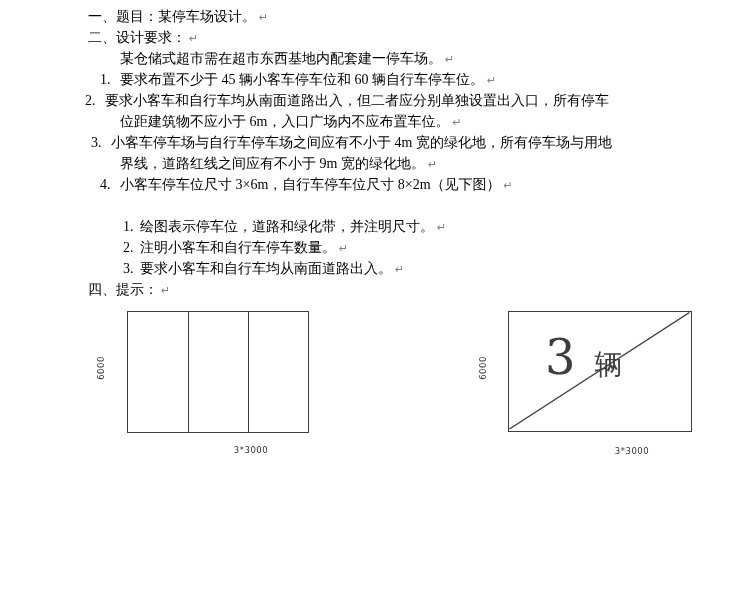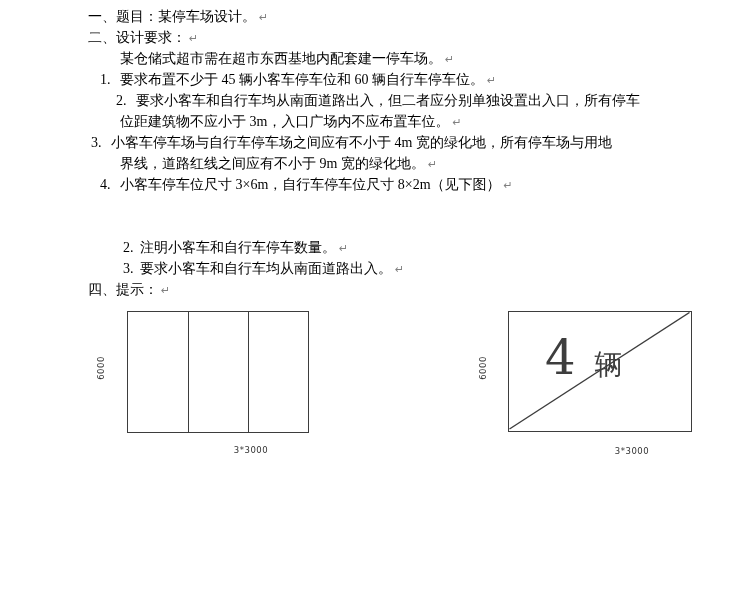--- a/index.html
+++ b/index.html
@@ -42,42 +42,43 @@
 </style>
 </head>
 <body>
 
 <div class="page">
 
   <div class="line" style="left:88px;top:8px"><span class="pfx">一、</span><span>题目：某停车场设计。</span><span class="pmark">↵</span></div>
   <div class="line" style="left:88px;top:29px"><span class="pfx">二、</span><span>设计要求：</span><span class="pmark">↵</span></div>
   <div class="line" style="left:120px;top:50px"><span>某仓储式超市需在超市东西基地内配套建一停车场。</span><span class="pmark">↵</span></div>
   <div class="line" style="left:100px;top:71px"><span class="num">1.</span><span>要求布置不少于 45 辆小客车停车位和 60 辆自行车停车位。</span><span class="pmark">↵</span></div>
-  <div class="line" style="left:116px;top:92px"><span class="num">2.</span><span>要求小客车和自行车均从南面道路出入，但二者应分别单独设置出入口，所有停车</span><span class="pmark"></span></div>
-  <div class="line" style="left:120px;top:113px"><span>位距建筑物不应小于 3m，入口广场内不应布置车位。</span><span class="pmark">↵</span></div>
+  <div class="line" style="left:85px;top:92px"><span class="num">2.</span><span>要求小客车和自行车均从南面道路出入，但二者应分别单独设置出入口，所有停车</span><span class="pmark"></span></div>
+  <div class="line" style="left:120px;top:113px"><span>位距建筑物不应小于 6m，入口广场内不应布置车位。</span><span class="pmark">↵</span></div>
   <div class="line" style="left:91px;top:134px"><span class="num">3.</span><span>小客车停车场与自行车停车场之间应有不小于 4m 宽的绿化地，所有停车场与用地</span><span class="pmark"></span></div>
   <div class="line" style="left:120px;top:155px"><span>界线，道路红线之间应有不小于 9m 宽的绿化地。</span><span class="pmark">↵</span></div>
   <div class="line" style="left:100px;top:176px"><span class="num">4.</span><span>小客车停车位尺寸 3×6m，自行车停车位尺寸 8×2m（见下图）</span><span class="pmark">↵</span></div>
+  <div class="line" style="left:123px;top:218px"><span class="num2">1.</span><span>绘图表示停车位，道路和绿化带，并注明尺寸。</span><span class="pmark">↵</span></div>
   <div class="line" style="left:123px;top:239px"><span class="num2">2.</span><span>注明小客车和自行车停车数量。</span><span class="pmark">↵</span></div>
   <div class="line" style="left:123px;top:260px"><span class="num2">3.</span><span>要求小客车和自行车均从南面道路出入。</span><span class="pmark">↵</span></div>
   <div class="line" style="left:88px;top:281px"><span class="pfx">四、</span><span>提示：</span><span class="pmark">↵</span></div>
 
   <div class="rect" style="left:127px;top:311px;width:182px;height:122px">
     <div class="vline" style="left:33.33%"></div>
     <div class="vline" style="left:66.66%"></div>
   </div>
   <div class="vdim" style="left:101px;top:368px">6000</div>
   <div class="hdim" style="left:218px;top:450px">3*3000</div>
 
   <div class="rect" style="left:508px;top:311px;width:184px;height:121px">
     <svg class="diag" width="181" height="118" viewBox="0 0 181 118">
       <line x1="0.5" y1="117" x2="180.5" y2="0.5" stroke="#3d3d3d" stroke-width="1.4"></line>
     </svg>
   </div>
-  <div class="annot" style="left:545px;top:333px">4 辆</div>
+  <div class="annot" style="left:545px;top:333px">3 辆</div>
   <div class="vdim" style="left:483px;top:368px">6000</div>
   <div class="hdim" style="left:599px;top:451px">3*3000</div>
 
   <div class="rect" style="left:182px;top:529px;width:101px;height:43px">
     <div class="vline" style="left:20%"></div>
     <div class="vline" style="left:40%"></div>
     <div class="vline" style="left:60%"></div>
     <div class="vline" style="left:80%"></div>
   </div>
   <div class="vdim" style="left:128px;top:551px">2000</div>

